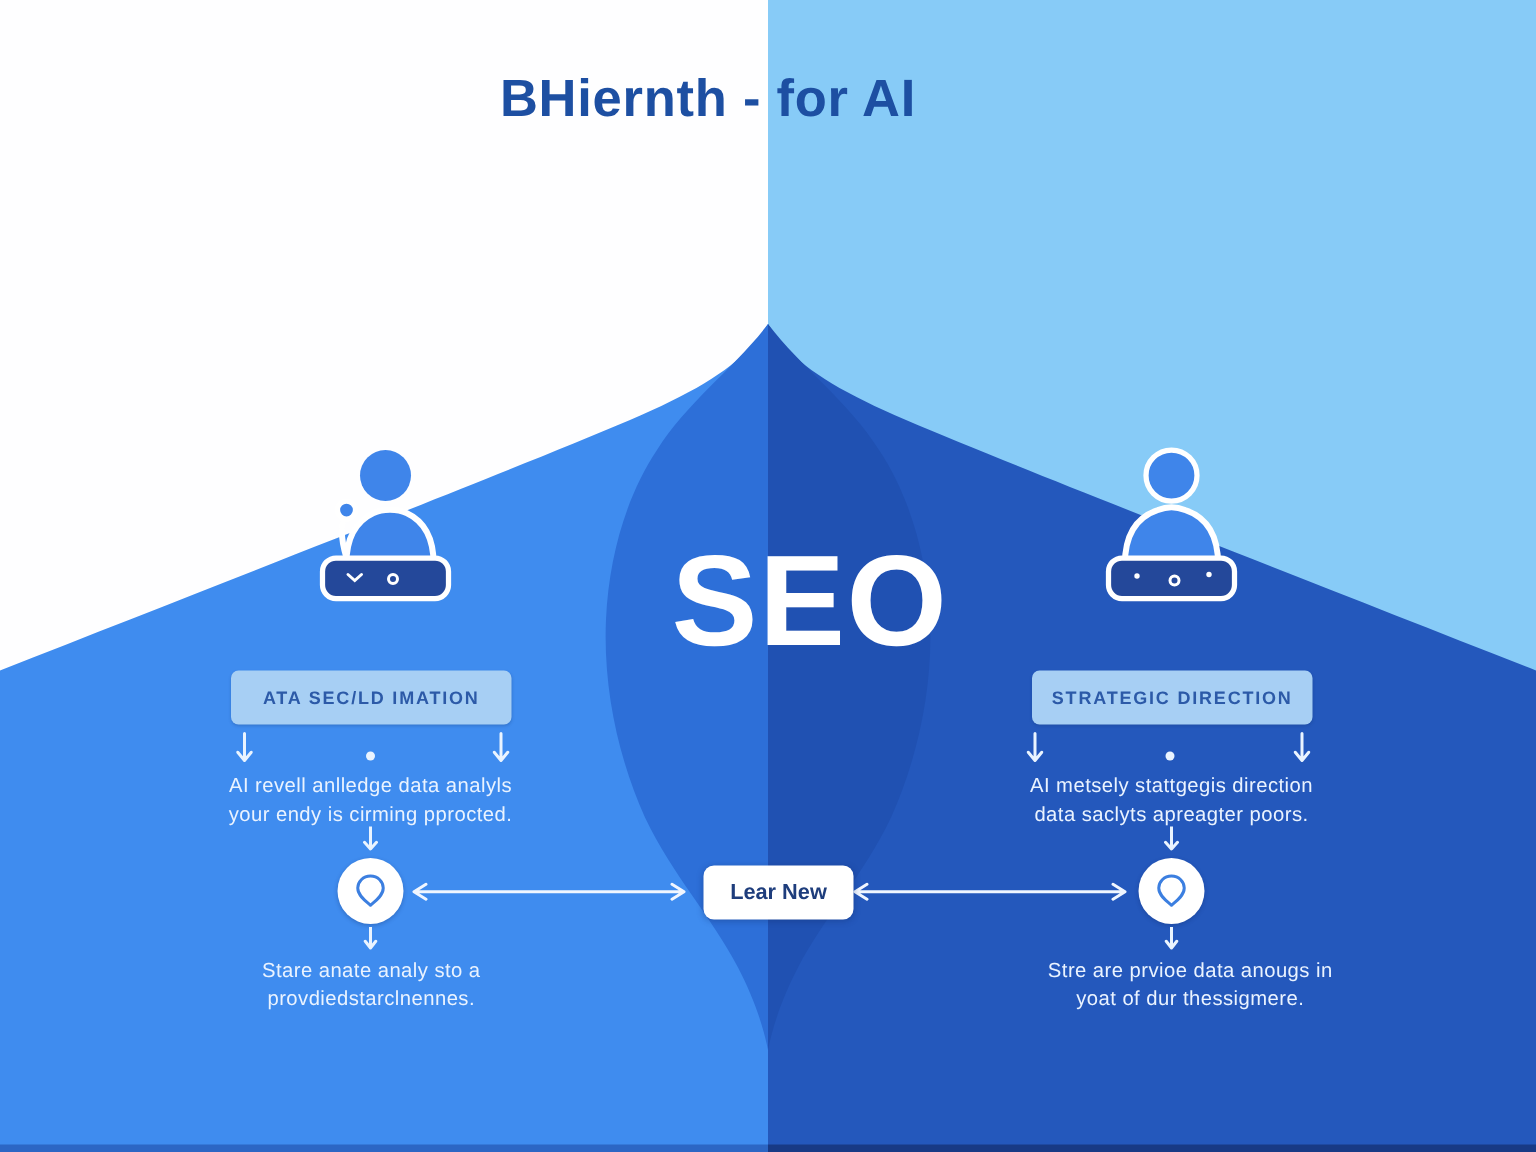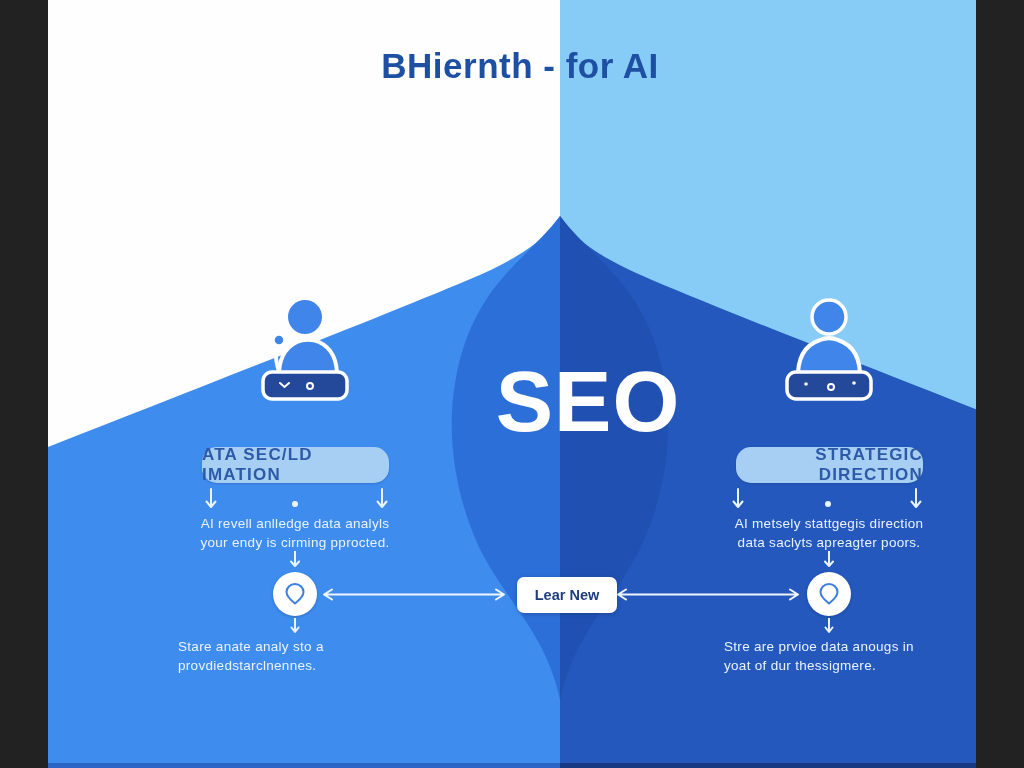--- a/index.html
+++ b/index.html
@@ -1,45 +1,45 @@
 <!DOCTYPE html>
 <html><head>
 <meta charset="utf-8">
 <style>
   html,body{margin:0;padding:0;background:#222;}
   #canvas{
-    position:relative;width:928px;height:768px;overflow:hidden;
+    position:relative;width:1024px;height:768px;overflow:hidden;
     font-family:"Liberation Sans",sans-serif;background:#FEFEFF;margin:0 auto;
   }
   #bg{position:absolute;inset:0;}
   .abs{position:absolute;}
   .page-title{
     left:0;top:46px;width:944px;text-align:center;
     font-size:35px;font-weight:bold;letter-spacing:.5px;color:#1D4FA2;
   }
   .seo{
     left:0;top:352px;width:1024px;text-align:center;
     font-size:86px;font-weight:800;letter-spacing:1px;color:#FFFFFF;margin-left:28px;
   }
   .label-box{
-    width:187px;height:36px;border-radius:15px;background:#A7CFF4;
+    width:187px;height:36px;border-radius:5px;background:#A7CFF4;
     display:flex;align-items:center;justify-content:center;
-    font-size:17px;font-weight:600;letter-spacing:1.2px;color:#2C5AA8;
+    font-size:12px;font-weight:600;letter-spacing:1.2px;color:#2C5AA8;
     box-shadow:0 1px 2px rgba(20,50,110,.25);
   }
   .label-left{left:154px;top:447px;}
   .label-right{left:688px;top:447px;text-align:right;}
   .desc{
     width:230px;text-align:center;font-size:13.5px;line-height:19px;
     color:#EAF3FF;letter-spacing:.3px;
   }
   .desc-left{left:132px;top:514px;}
   .desc-right{left:666px;top:514px;}
   .note{
-    width:235px;font-size:13.5px;line-height:19px;
+    width:235px;text-align:center;font-size:13.5px;line-height:19px;
     color:#EAF3FF;letter-spacing:.3px;
   }
   .note-left{left:130px;top:637px;}
   .note-right{left:676px;top:637px;}
   .pin-circle{
     width:44px;height:44px;border-radius:50%;background:#FFFFFF;
     display:flex;align-items:center;justify-content:center;
     box-shadow:0 1px 3px rgba(15,40,100,.3);
   }
   .pin-left{left:225px;top:572px;}

